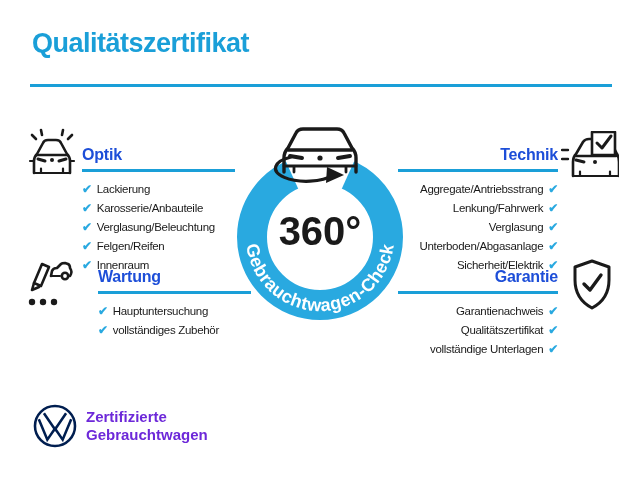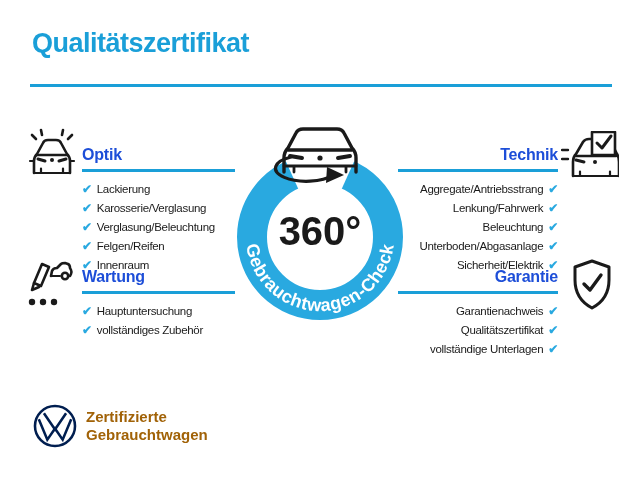--- a/index.html
+++ b/index.html
@@ -14,21 +14,21 @@
     font-size:27px; font-weight:bold; letter-spacing:-0.5px;
     color:#1a9fd8; margin:0;
   }
   .top-rule {
     position:absolute; left:30px; top:84px; width:582px; height:3px;
     background:#1a9fd8;
   }
   .section { position:absolute; }
   #sec-optik    { left:82px;  top:146px; width:156px; }
   #sec-technik  { left:398px; top:146px; width:160px; text-align:right; }
-  #sec-wartung  { left:82px;  top:268px; width:156px; }
+  #sec-wartung  { left:98px;  top:268px; width:156px; }
   #sec-garantie { left:398px; top:268px; width:160px; text-align:right; }
   .section h2 {
     margin:0; font-size:16px; font-weight:bold; letter-spacing:-0.2px; color:#1d4ed8;
   }
   .section .rule { height:2.5px; background:#1a9fd8; margin-top:5px; }
   .section .items { margin-top:8px; }
   .item {
     font-size:11.5px; letter-spacing:-0.3px; line-height:19px;
     white-space:nowrap; color:#1a1a1a;
   }
@@ -38,21 +38,21 @@
   .icon { position:absolute; }
   #icon-optik    { left:26px;  top:127px; }
   #icon-wartung  { left:24px;  top:255px; }
   #icon-technik  { left:561px; top:131px; }
   #icon-garantie { left:571px; top:259px; }
   #center-graphic { position:absolute; left:227px; top:114px; }
   .footer-logo { position:absolute; left:32px; top:403px; }
   .brand-text {
     position:absolute; left:86px; top:408px;
     font-size:15px; font-weight:bold; line-height:18px;
-    color:#a16207;
+    color:#6d28d9;
   }
 </style>
 </head>
 <body>
 
 <h1 class="title">Qualitätszertifikat</h1>
 <div class="top-rule"></div>
 
 <svg id="center-graphic" width="186" height="208" viewBox="0 0 186 208">
 
@@ -116,34 +116,34 @@
 <svg id="icon-garantie" class="icon" width="42" height="52" viewBox="0 0 42 52" fill="none" stroke="#1a1a1a" stroke-width="3" stroke-linecap="round" stroke-linejoin="round">
   <path d="M 21 2 L 38 8 L 38 21 Q 38 40 21 49 Q 4 40 4 21 L 4 8 Z"></path>
   <path d="M 13 25 L 19 31 L 30 16" stroke-width="3.4"></path>
 </svg>
 
 <div id="sec-optik" class="section">
   <h2>Optik</h2>
   <div class="rule" style="width:153px;"></div>
   <div class="items">
     <div class="item"><span class="check">✔</span><span>Lackierung</span></div>
-    <div class="item"><span class="check">✔</span><span>Karosserie/Verglasung</span></div>
+    <div class="item"><span class="check">✔</span><span>Karosserie/Anbauteile</span></div>
     <div class="item"><span class="check">✔</span><span>Verglasung/Beleuchtung</span></div>
     <div class="item"><span class="check">✔</span><span>Felgen/Reifen</span></div>
     <div class="item"><span class="check">✔</span><span>Innenraum</span></div>
   </div>
 </div>
 
 <div id="sec-technik" class="section right">
   <h2>Technik</h2>
   <div class="rule" style="width:160px;"></div>
   <div class="items">
     <div class="item"><span>Aggregate/Antriebsstrang</span><span class="check">✔</span></div>
     <div class="item"><span>Lenkung/Fahrwerk</span><span class="check">✔</span></div>
-    <div class="item"><span>Beleuchtung</span><span class="check">✔</span></div>
+    <div class="item"><span>Verglasung</span><span class="check">✔</span></div>
     <div class="item"><span>Unterboden/Abgasanlage</span><span class="check">✔</span></div>
     <div class="item"><span>Sicherheit/Elektrik</span><span class="check">✔</span></div>
   </div>
 </div>
 
 <div id="sec-wartung" class="section">
   <h2>Wartung</h2>
   <div class="rule" style="width:153px;"></div>
   <div class="items">
     <div class="item"><span class="check">✔</span><span>Hauptuntersuchung</span></div>

